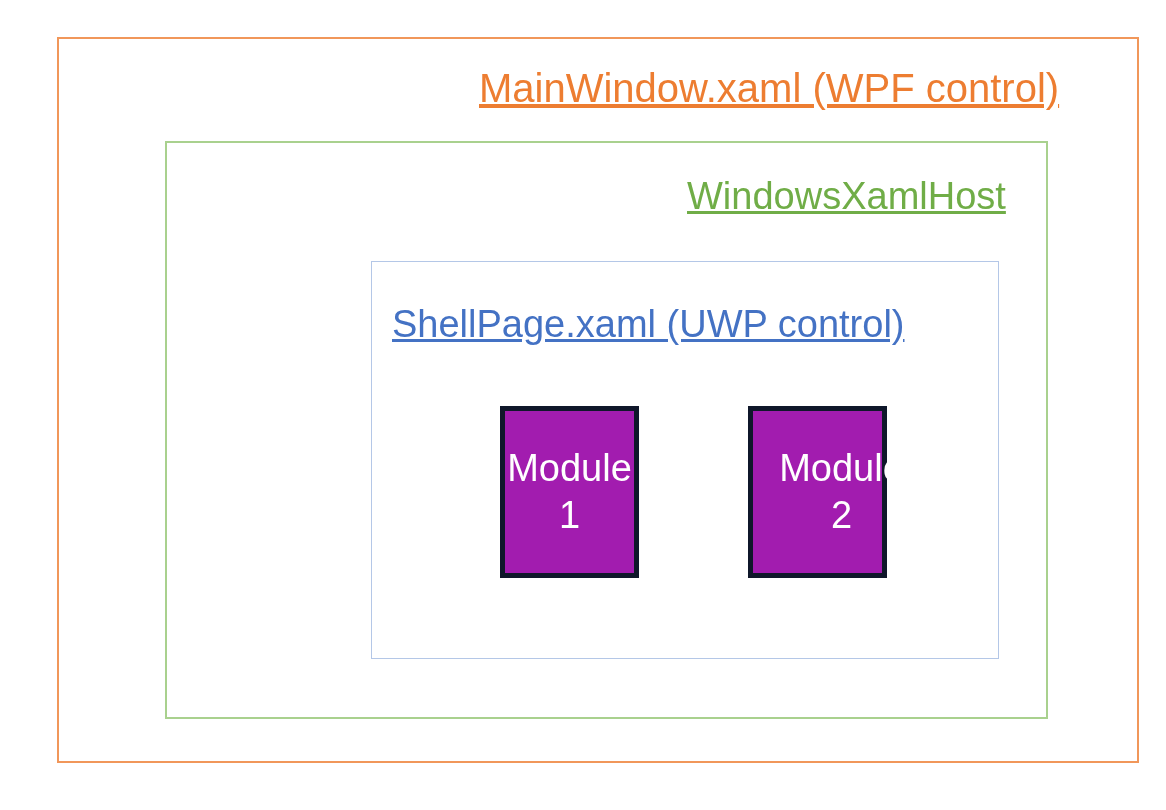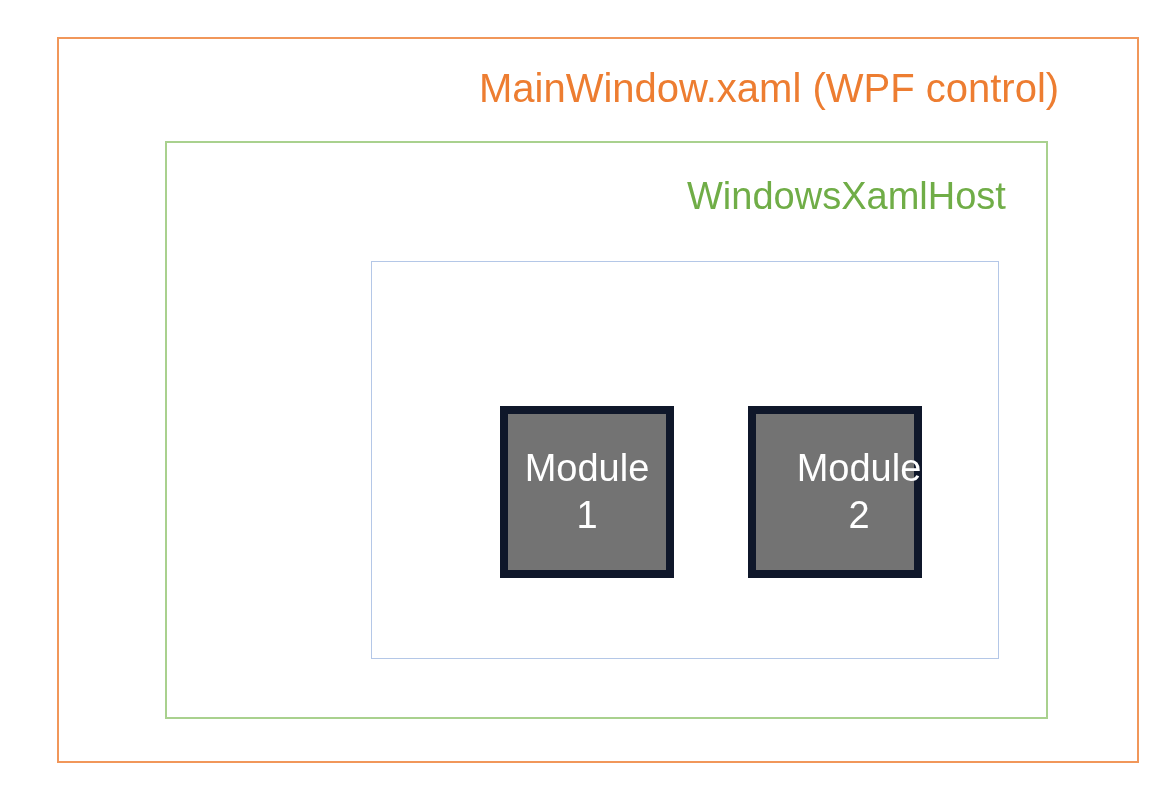--- a/index.html
+++ b/index.html
@@ -38,20 +38,21 @@
     left: 371px;
     top: 261px;
     width: 628px;
     height: 398px;
     border: 1.5px solid #B4C7E7;
   }
   .label {
     position: absolute;
     white-space: nowrap;
     line-height: 1.1;
+    text-decoration: underline;
   }
   .outer-label {
     left: 479px;
     top: 66px;
     font-size: 40px;
     color: #ED7D31;
   }
   .host-label {
     left: 687px;
     top: 176px;
@@ -60,24 +61,24 @@
   }
   .shell-label {
     left: 392px;
     top: 304px;
     font-size: 38px;
     color: #4472C4;
   }
   .module {
     position: absolute;
     top: 406px;
-    width: 174px;
+    width: 139px;
     height: 172px;
-    background: #737373;
-    border: 8px solid #0f172a;
+    background: #a21caf;
+    border: 5px solid #0f172a;
     box-sizing: border-box;
     display: flex;
     align-items: center;
     justify-content: center;
   }
   .module-1 { left: 500px; }
   .module-2 { left: 748px; padding-left: 48px; }
   .module-label {
     display: block;
     width: 150px;
@@ -93,20 +94,21 @@
 
 <div class="canvas">
 
   <div class="box outer-box"></div>
   <div class="label outer-label">MainWindow.xaml (WPF control)</div>
 
   <div class="box host-box"></div>
   <div class="label host-label">WindowsXamlHost</div>
 
   <div class="box shell-box"></div>
+  <div class="label shell-label">ShellPage.xaml (UWP control)</div>
 
   <div class="module module-1">
     <span class="module-label">Module 1</span>
   </div>
 
   <div class="module module-2">
     <span class="module-label">Module 2</span>
   </div>
 
 </div>

